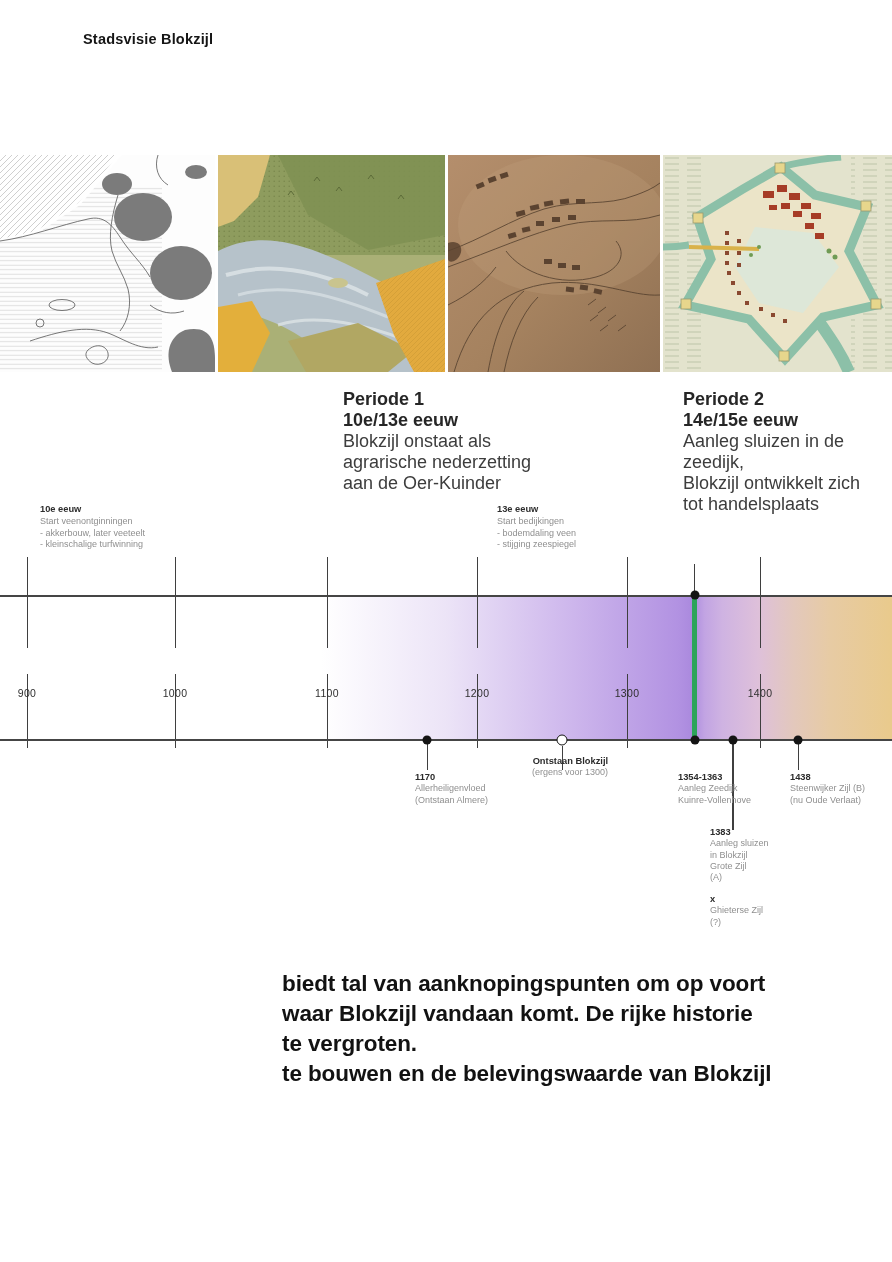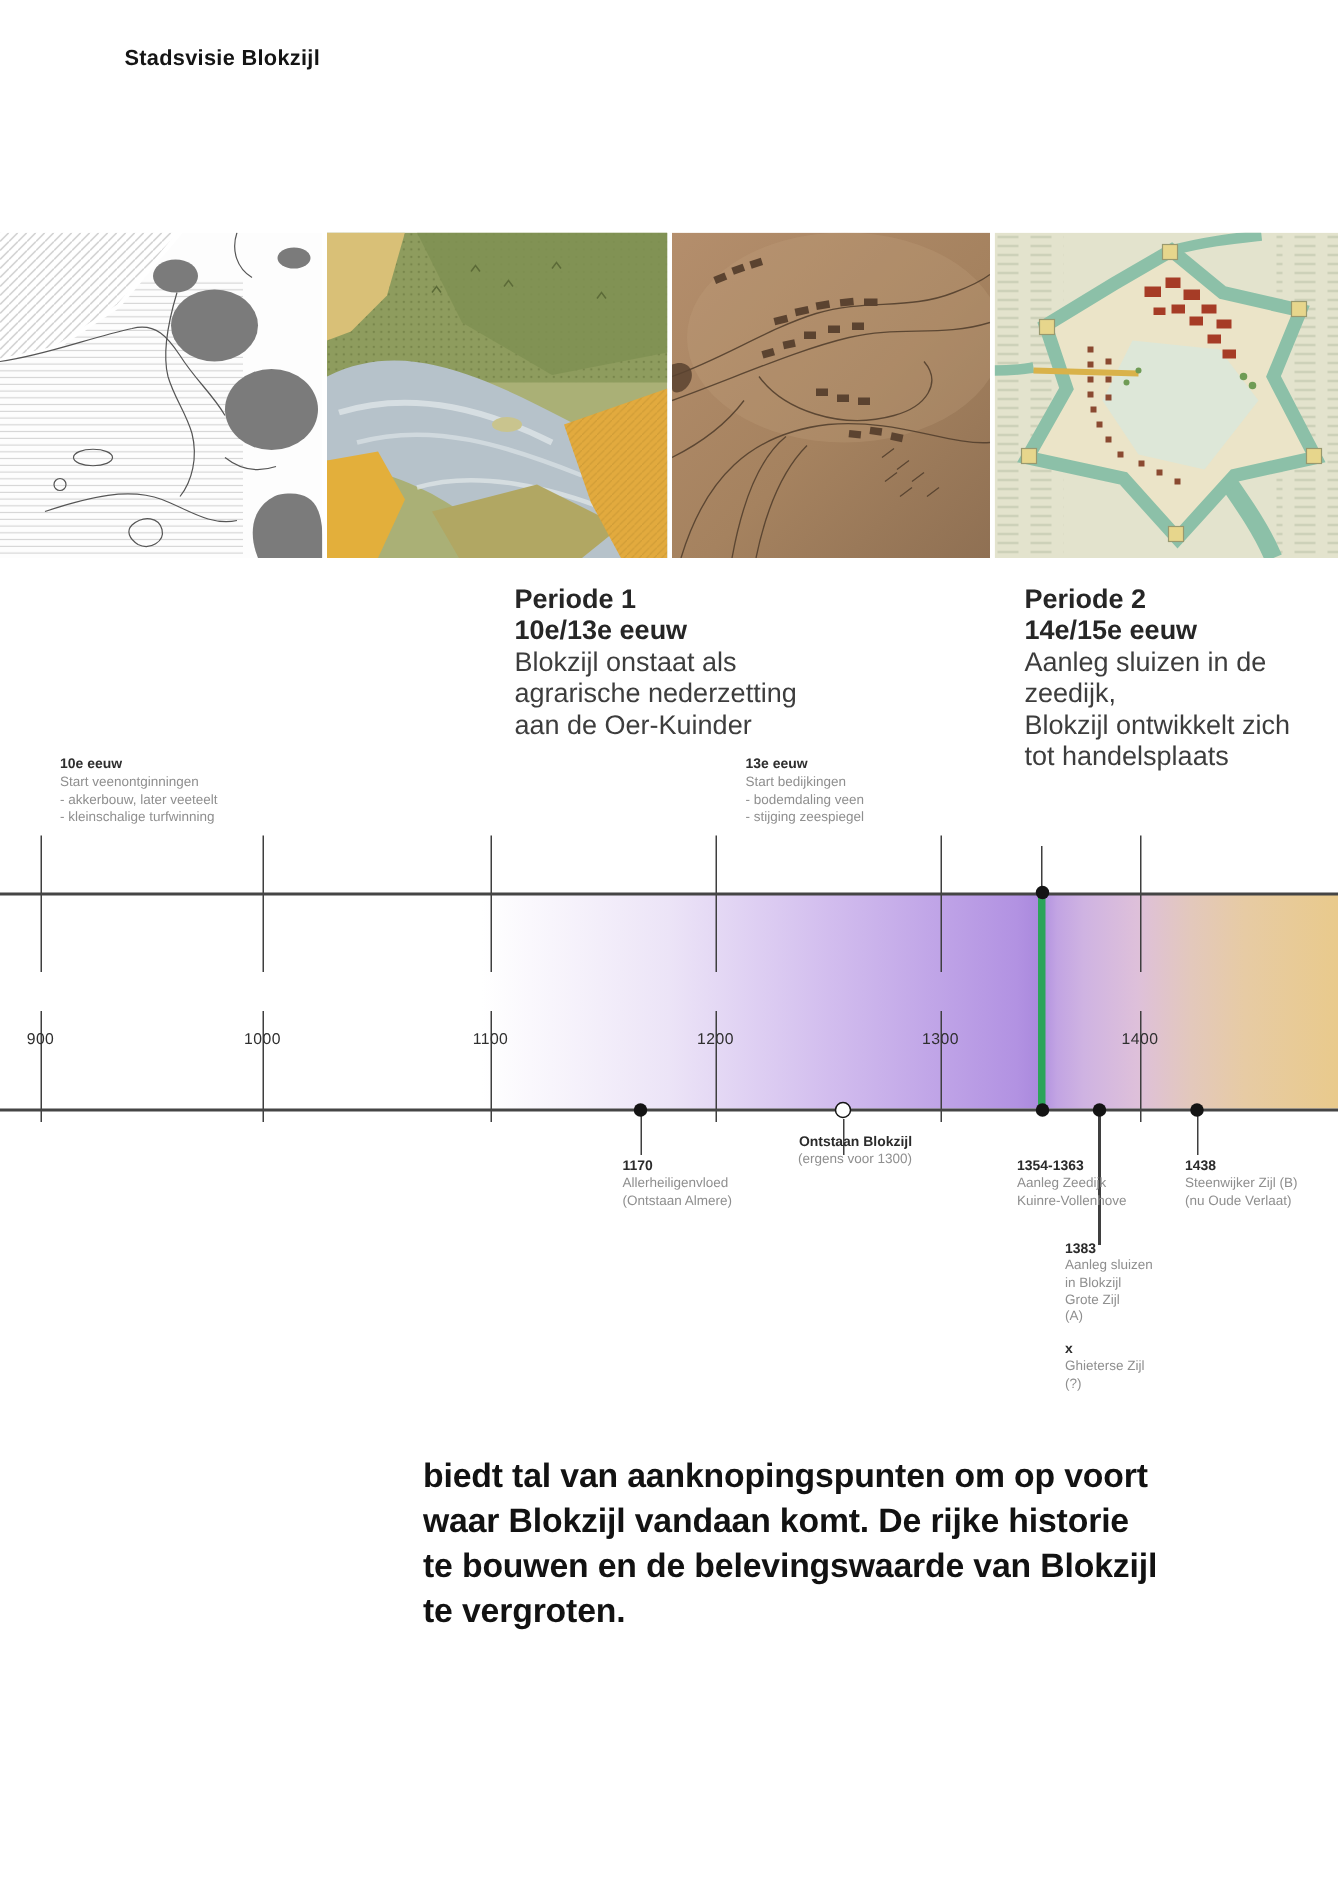--- a/index.html
+++ b/index.html
@@ -342,20 +342,20 @@
     <div class="note" id="evGh">
       <div class="t">x</div>
       <div>Ghieterse Zijl</div>
       <div>(?)</div>
     </div>
   </div>
 
   <div class="body-text">
     <div>biedt tal van aanknopingspunten om op voort</div>
     <div>waar Blokzijl vandaan komt. De rijke historie</div>
+    <div>te vergroten.</div>
     <div>te bouwen en de belevingswaarde van Blokzijl</div>
-    <div>te vergroten.</div>
   </div>
 
   <div class="pageno">20</div>
 
   <div class="home"></div>
 </div>
 
 </body></html>

